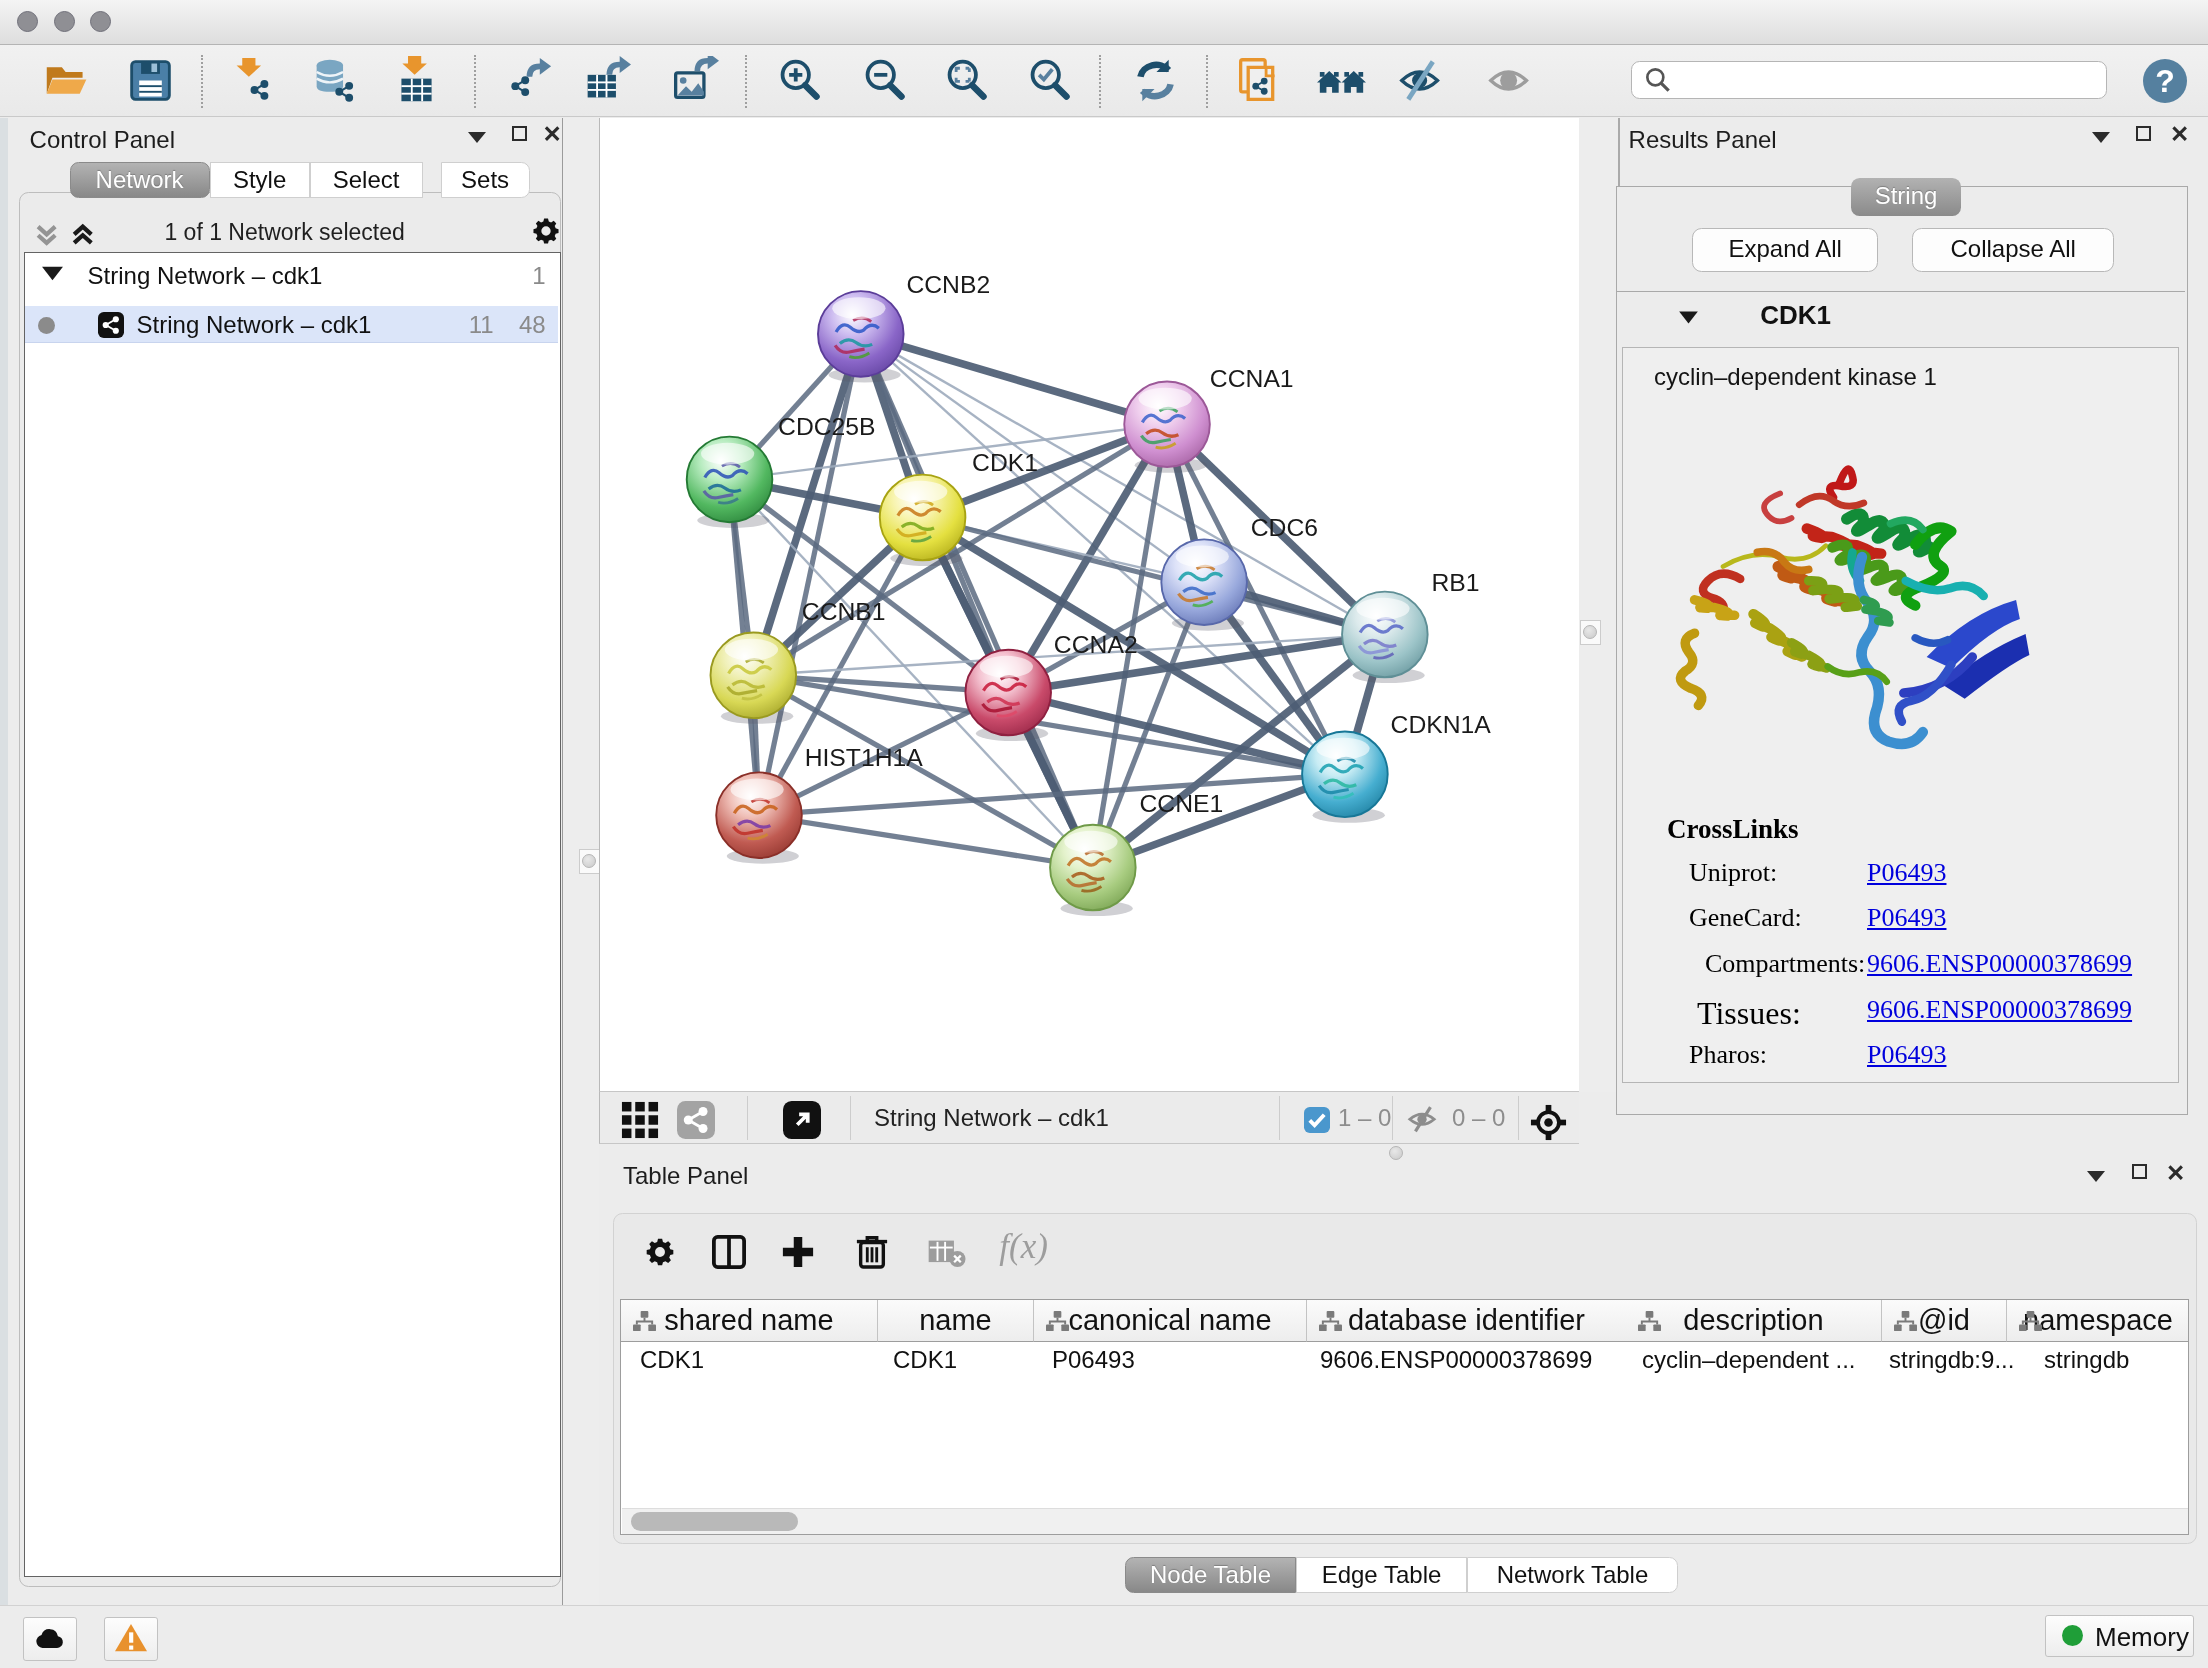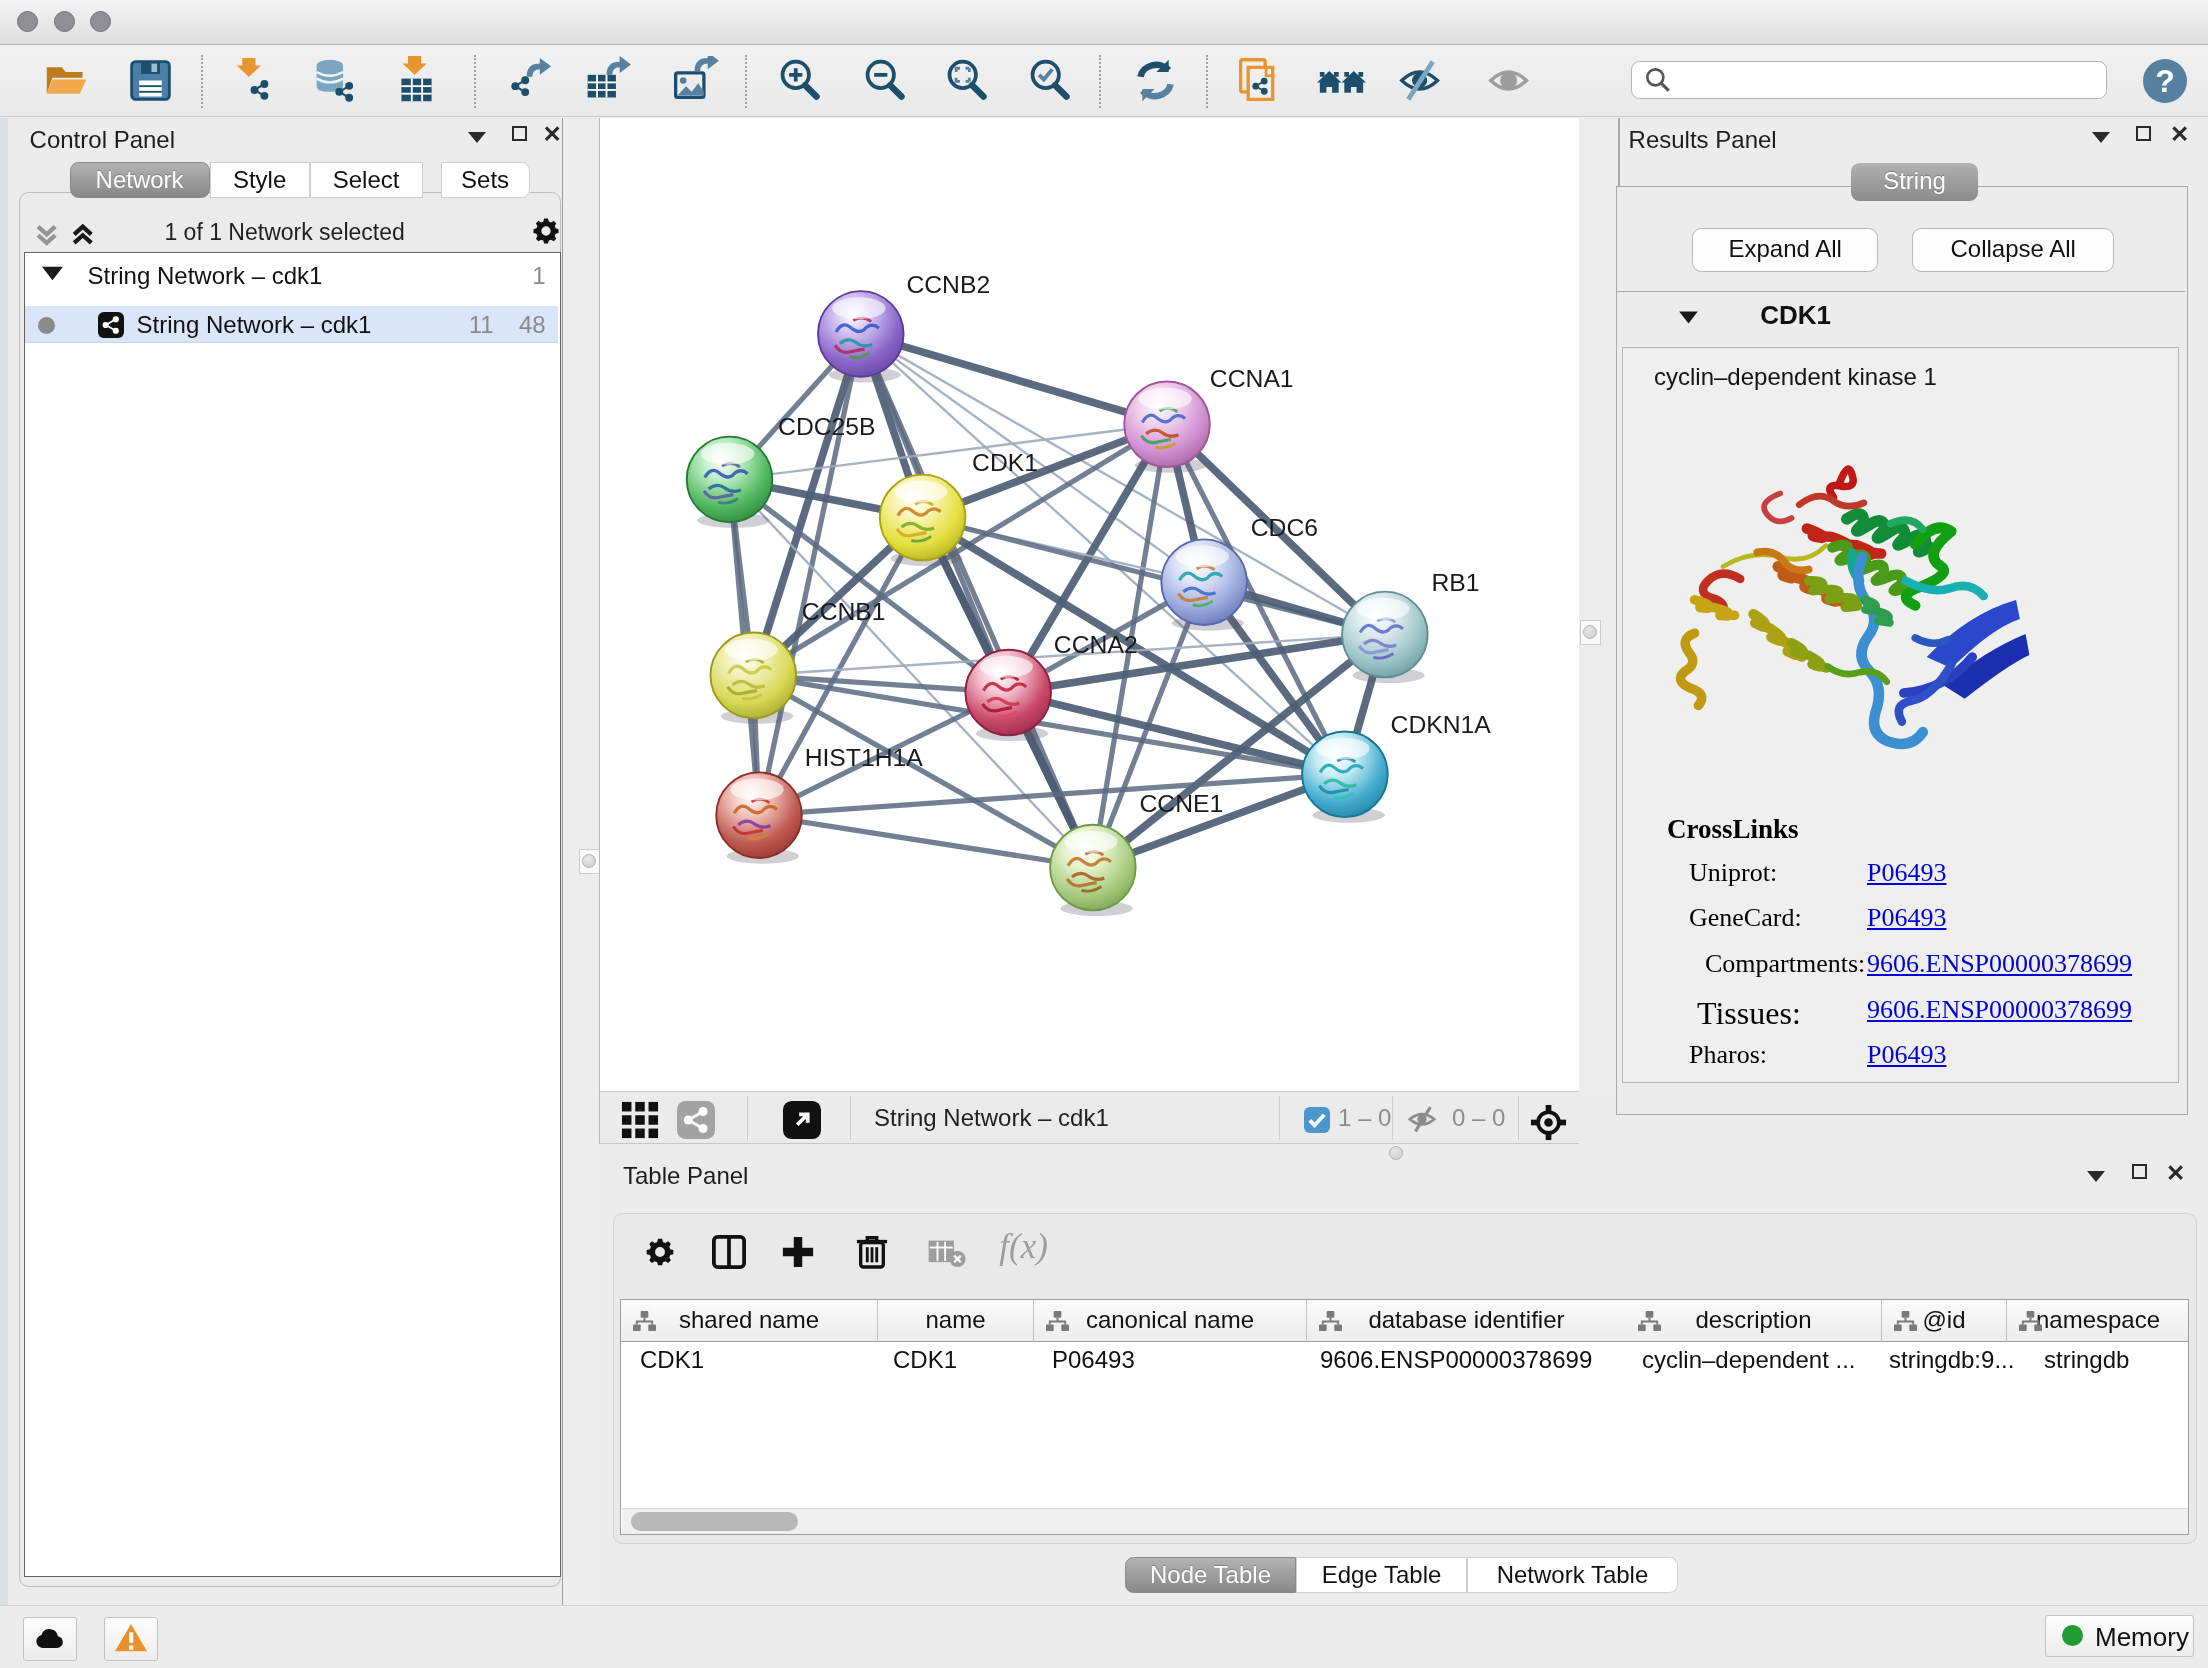--- a/index.html
+++ b/index.html
@@ -57,21 +57,21 @@
 
 #canvas { position:absolute; left:599px; top:118px; width:980px; height:973px;
   background:#ffffff; border-left:1px solid #b9b9b9; }
 #netfooter { position:absolute; left:599px; top:1091px; width:980px; height:53px;
   background:#ebebeb; border-top:1px solid #c6c6c6; border-bottom:1px solid #c6c6c6; border-left:1px solid #b9b9b9;}
 .vsep { position:absolute; top:3.8px; height:44px; width:1px; background:#cccccc; }
 .fgray { color:#8d8d8d; font-size:24px; }
 
 
 #rpanel { position:absolute; left:1620px; top:118px; width:589px; height:1031px; background:#ececec; }
-#stringtab { position:absolute; left:231px; top:45px; width:127px; height:38px;
+#stringtab { position:absolute; left:231px; top:60px; width:110px; height:38px;
   background:linear-gradient(#b2b2b2,#8a8a8a); border-radius:8.6px; color:#fff;
   font-size:24px; text-align:center; line-height:36px; text-shadow:0 -1px 1px rgba(0,0,0,0.25); z-index:5; }
 #rbox { position:absolute; left:-3.8px; top:68px; width:572px; height:929px;
   border:1.9px solid #a9a9a9; background:#ececec; }
 .rbtn { position:absolute; top:41px; height:44px; background:#fdfdfd;
   border:1.9px solid #b8b8b8; border-radius:9.5px; font-size:24px; color:#111;
   text-align:center; line-height:40px; }
 #rscroll { position:absolute; left:0px; top:104px; width:568px; height:822px;
   border-top:1.9px solid #a9a9a9; }
 #cdkbody { position:absolute; left:4.8px; top:55px; width:557px; height:736px;
@@ -80,21 +80,21 @@
 .xlink { color:#0000dd; text-decoration:underline; }
 
 
 #tpanel { position:absolute; left:599px; top:1149px; width:1609px; height:457px; }
 #tbox { position:absolute; left:14.3px; top:64px; width:1584px; height:331px;
   background:#e9e9e9; border:1px solid #d2d2d2; border-radius:9.5px; }
 #ttable { position:absolute; left:5.7px; top:85px; width:1569px; height:236px;
   background:#fff; border:1px solid #9d9d9d; overflow:hidden; }
 .th { position:absolute; top:0; height:42px; border-right:1px solid #c3c3c3;
   border-bottom:1px solid #9d9d9d;
-  background:linear-gradient(#fbfbfb,#ededed); font-size:24px; color:#111;
+  background:linear-gradient(#fbfbfb,#ededed); font-size:29px; color:#111;
   text-align:center; line-height:40px; }
 .thicon { position:absolute; left:11.4px; top:9.5px; }
 .td { position:absolute; top:43px; height:34px; font-size:24px; color:#111; line-height:34px; }
 .btab { position:absolute; top:408px; height:36px; background:#fff; border:1px solid #cfcfcf;
   font-size:24px; color:#111; text-align:center; line-height:34px; }
 .btab.tabsel { background:linear-gradient(#b3b3b3,#888888); color:#fff; border:1px solid #8a8a8a; }
 
 
 #statusbar { position:absolute; left:0; top:1605px; width:2208px; height:63px;
   background:#ececec; border-top:1px solid #d2d2d2; }

